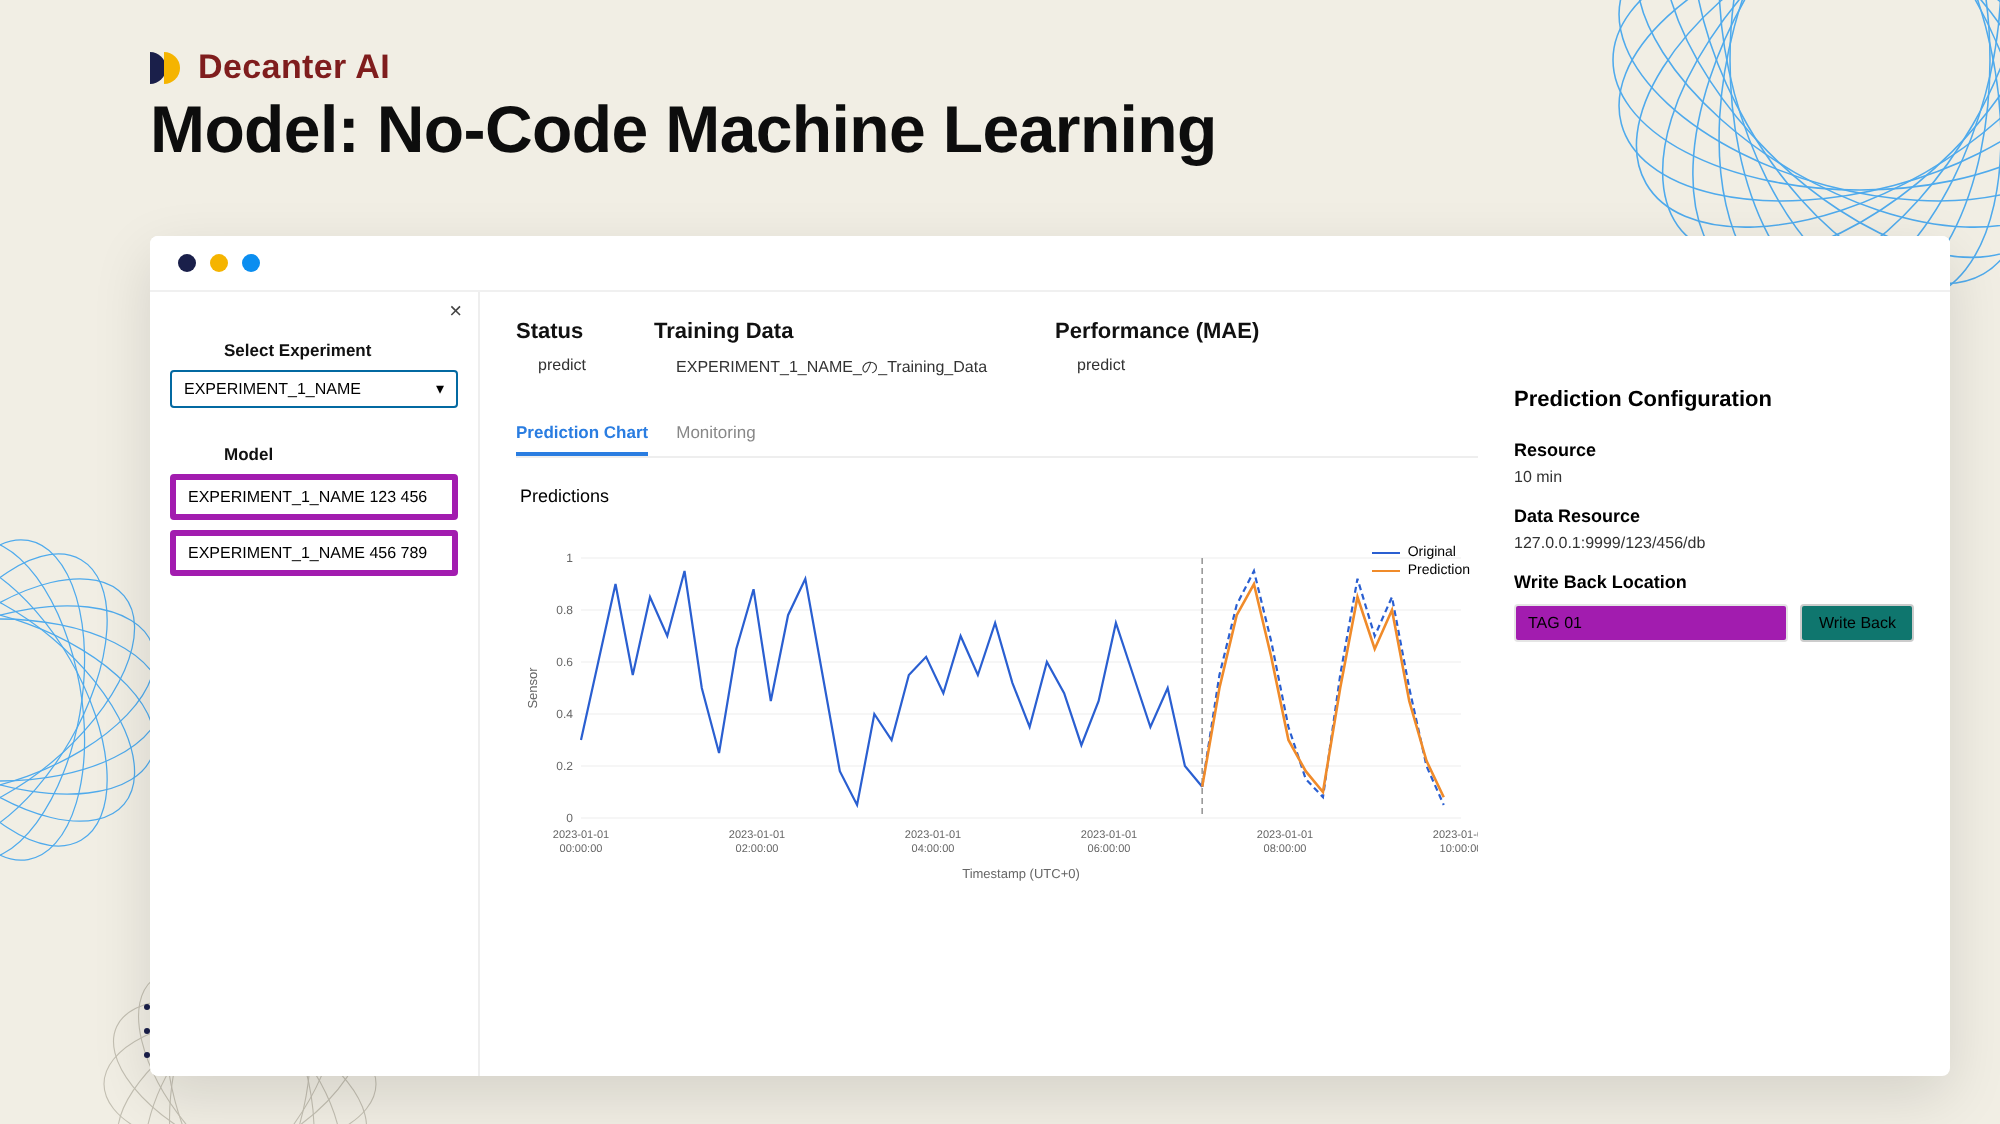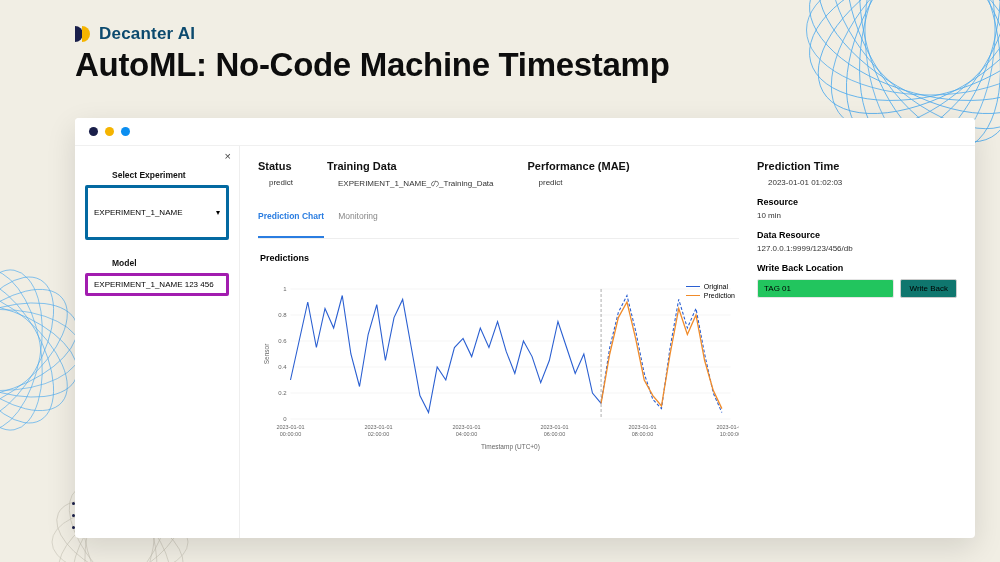--- a/index.html
+++ b/index.html
@@ -13,68 +13,68 @@
   .spiro.bot { bottom: -60px; left: 40px; width: 160px; height: 160px; }
   .spiro svg { width: 100%; height: 100%; }
 
   .dots { position: absolute; display: grid; grid-template-columns: repeat(5, 6px); grid-auto-rows: 6px; gap: 6px; }
   .dots.d1 { top: 500px; left: 70px; }
   .dots.d2 { top: 330px; right: 40px; }
   .dots span { width: 3px; height: 3px; background: #1a1f4a; border-radius: 50%; display: block; margin: auto; }
 
   
   .hero { position: absolute; top: 24px; left: 75px; }
-  .brand { display: flex; align-items: center; gap: 8px; color: #0c4a6e; font-weight: 600; font-size: 17px; letter-spacing: .2px; margin-bottom: 2px;}
+  .brand { display: flex; align-items: center; gap: 8px; color: #7f1d1d; font-weight: 600; font-size: 17px; letter-spacing: .2px; margin-bottom: 2px;}
   .brand .logo { width: 16px; height: 16px; position: relative; }
   .brand .logo::before, .brand .logo::after { content:""; position:absolute; width:8px; height:16px; border-radius: 0 16px 16px 0; }
   .brand .logo::before { left:0; background:#1a1f4a; }
   .brand .logo::after  { left:7px; background:#f5b400; }
   .hero h1 { font-size: 33px; font-weight: 800; letter-spacing: -.3px; color: #0d0d0d; }
 
   
   .window { position: absolute; top: 118px; left: 75px; width: 900px; height: 420px; background: #fff; border-radius: 4px; box-shadow: 0 10px 30px rgba(0,0,0,.12); overflow: hidden; }
   .tbar { height: 28px; display: flex; align-items: center; padding-left: 14px; gap: 7px; background: #fff; border-bottom: 1px solid #f0f0f0;}
   .tdot { width: 9px; height: 9px; border-radius: 50%; }
   .tdot.a{background:#1a1f4a}.tdot.b{background:#f5b400}.tdot.c{background:#0b8ef0}
 
   .app { display: flex; height: calc(100% - 28px); }
 
   
   .side { width: 165px; border-right: 1px solid #eee; padding: 6px 10px 10px 10px; font-size: 8.5px; position: relative; }
   .side .close { position: absolute; top: 4px; right: 8px; font-size: 11px; color: #444; cursor: pointer; }
   .side h4 { font-size: 8.5px; font-weight: 700; margin-top: 18px; margin-bottom: 5px; color: #111; padding-left: 27px; }
-  .sel { border: 3px solid #0369a1; border-radius: 2px; padding: 20px 6px; font-size: 8px; display: flex; justify-content: space-between; align-items: center; cursor: pointer; }
+  .sel { border: 1px solid #0369a1; border-radius: 2px; padding: 4px 6px; font-size: 8px; display: flex; justify-content: space-between; align-items: center; cursor: pointer; }
   .sel .caret { font-size: 8px; }
   .pill { border: 3px solid #a21caf; border-radius: 2px; padding: 4px 6px; font-size: 8px; margin-top: 5px; cursor: pointer; }
 
   
   .main { flex: 1; padding: 14px 18px 10px 18px; display: flex; gap: 18px; justify-content: space-between; }
   .left { flex: 1; min-width: 0; }
   .right { width: 200px; }
 
   .stats { display: flex; gap: 34px; }
   .stat h3 { font-size: 11px; font-weight: 700; color: #111; margin-bottom: 6px; }
   .stat .v { font-size: 8px; color: #333; padding-left: 11px; }
   .right .stat { margin-bottom: 10px; }
 
   .tabs { display: flex; gap: 14px; margin-top: 22px; border-bottom: 1px solid #eee; }
-  .tab { font-size: 8.5px; padding-bottom: 15px; color: #888; cursor: pointer; }
+  .tab { font-size: 8.5px; padding-bottom: 5px; color: #888; cursor: pointer; }
   .tab.active { color: #2a7de1; border-bottom: 2px solid #2a7de1; font-weight: 600; }
 
-  .chart-title { font-size: 9px; font-weight: 700; margin: 14px 0 20px 2px; }
+  .chart-title { font-size: 9px; font-weight: 400; margin: 14px 0 20px 2px; }
 
   .chart { width: 100%; height: 170px; }
   .chart svg { width: 100%; height: 100%; }
 
   
   .rhead { font-size: 11px; font-weight: 700; margin: 34px 0 14px 0; }
   .cfg h5 { font-size: 9px; font-weight: 700; margin-top: 10px; margin-bottom: 4px; }
   .cfg .val { font-size: 8px; color: #333; }
   .wb { display: flex; gap: 6px; margin-top: 6px; }
-  .wb .tag { flex:1; background:#22c55e; border:1px solid #e5e5e5; font-size:8px; padding:4px 6px; border-radius:2px; }
+  .wb .tag { flex:1; background:#a21caf; border:1px solid #e5e5e5; font-size:8px; padding:4px 6px; border-radius:2px; }
   .wb button { font-size:8px; padding:4px 8px; background:#0f766e; border:1px solid #ccc; border-radius:2px; cursor:pointer; }
 
   .legend { position:absolute; top:0; right:4px; font-size:7px; }
   .legend div { display:flex; align-items:center; gap:4px; margin-bottom:2px;}
   .legend i { width:14px; height:0; border-top:1.5px solid; display:inline-block;}
 </style>
 </head>
 <body>
 
 <div class="spiro top">
@@ -156,40 +156,41 @@
     <span></span>
     <span></span>
     <span></span>
   </div>
 
 <div class="hero">
   <div class="brand">
     <span class="logo"></span>
     <span>Decanter AI</span>
   </div>
-  <h1>AutoML: No-Code Machine Timestamp</h1>
+  <h1>Model: No-Code Machine Learning</h1>
 </div>
 
 <div class="window">
   <div class="tbar">
     <span class="tdot a"></span>
     <span class="tdot b"></span>
     <span class="tdot c"></span>
   </div>
   <div class="app">
 
     <aside class="side">
       <span class="close">×</span>
       <h4>Select Experiment</h4>
       <div class="sel">
         <span>EXPERIMENT_1_NAME</span>
         <span class="caret">▾</span>
       </div>
       <h4>Model</h4>
       <div class="pill">EXPERIMENT_1_NAME 123 456</div>
+      <div class="pill">EXPERIMENT_1_NAME 456 789</div>
     </aside>
 
     <div class="main">
       <div class="left">
         <div class="stats">
           <div class="stat">
             <h3>Status</h3>
             <div class="v">predict</div>
           </div>
           <div class="stat">
@@ -249,25 +250,22 @@
               <text x="10" y="71" font-size="6.5" fill="#666" text-anchor="middle" transform="rotate(-90 10 71)">Sensor</text>
               <line x1="342.5882352941177" y1="6" x2="342.5882352941177" y2="136" stroke="#999" stroke-width="0.8" stroke-dasharray="3 2"></line>
               <path d="M32 97 L40.627450980392155 58 L49.25490196078431 18.999999999999996 L57.88235294117647 64.5 L66.50980392156862 25.500000000000004 L75.13725490196077 45.00000000000001 L83.76470588235294 12.500000000000005 L92.39215686274511 71 L101.01960784313725 103.5 L109.64705882352942 51.5 L118.27450980392156 21.6 L126.90196078431373 77.5 L135.52941176470588 34.599999999999994 L144.15686274509804 16.399999999999995 L152.78431372549022 64.5 L161.41176470588235 112.60000000000001 L170.0392156862745 129.5 L178.66666666666666 84 L187.29411764705884 97 L195.921568627451 64.5 L204.54901960784312 55.4 L213.17647058823528 73.60000000000001 L221.80392156862746 45.00000000000001 L230.4313725490196 64.5 L239.05882352941177 38.5 L247.68627450980392 68.4 L256.3137254901961 90.5 L264.94117647058823 58 L273.56862745098044 73.60000000000001 L282.19607843137254 99.6 L290.8235294117647 77.5 L299.45098039215685 38.5 L308.078431372549 64.5 L316.7058823529412 90.5 L325.3333333333333 71 L333.96078431372547 110 L342.5882352941177 120.4" fill="none" stroke="#2a5fd1" stroke-width="1.1"></path>
               <path d="M342.5882352941177 120.4 L351.2156862745098 64.5 L359.843137254902 29.400000000000006 L368.4705882352941 12.500000000000005 L377.09803921568624 47.599999999999994 L385.72549019607845 90.5 L394.35294117647055 116.5 L402.98039215686276 125.60000000000001 L411.6078431372549 64.5 L420.2352941176471 16.399999999999995 L428.8627450980392 45.00000000000001 L437.4901960784313 25.500000000000004 L446.11764705882354 71 L454.7450980392157 110 L463.37254901960785 129.5" fill="none" stroke="#2a5fd1" stroke-width="1.1" stroke-dasharray="3 2"></path>
               <path d="M342.5882352941177 120.4 L351.2156862745098 71 L359.843137254902 34.599999999999994 L368.4705882352941 18.999999999999996 L377.09803921568624 55.4 L385.72549019607845 97 L394.35294117647055 112.60000000000001 L402.98039215686276 123 L411.6078431372549 71 L420.2352941176471 25.500000000000004 L428.8627450980392 51.5 L437.4901960784313 31.999999999999993 L446.11764705882354 77.5 L454.7450980392157 107.4 L463.37254901960785 125.60000000000001" fill="none" stroke="#f08b2a" stroke-width="1.3"></path>
             </svg>
         </div>
       </div>
 
       <div class="right">
-        <div class="stat">
-          <h3>Prediction Time</h3>
-          <div class="v">2023-01-01 01:02:03</div>
-        </div>
-
+
+        <div class="rhead">Prediction Configuration</div>
         <div class="cfg">
           <h5>Resource</h5>
           <div class="val">10 min</div>
           <h5>Data Resource</h5>
           <div class="val">127.0.0.1:9999/123/456/db</div>
           <h5>Write Back Location</h5>
           <div class="wb">
             <div class="tag">TAG 01</div>
             <button>Write Back</button>
           </div>

